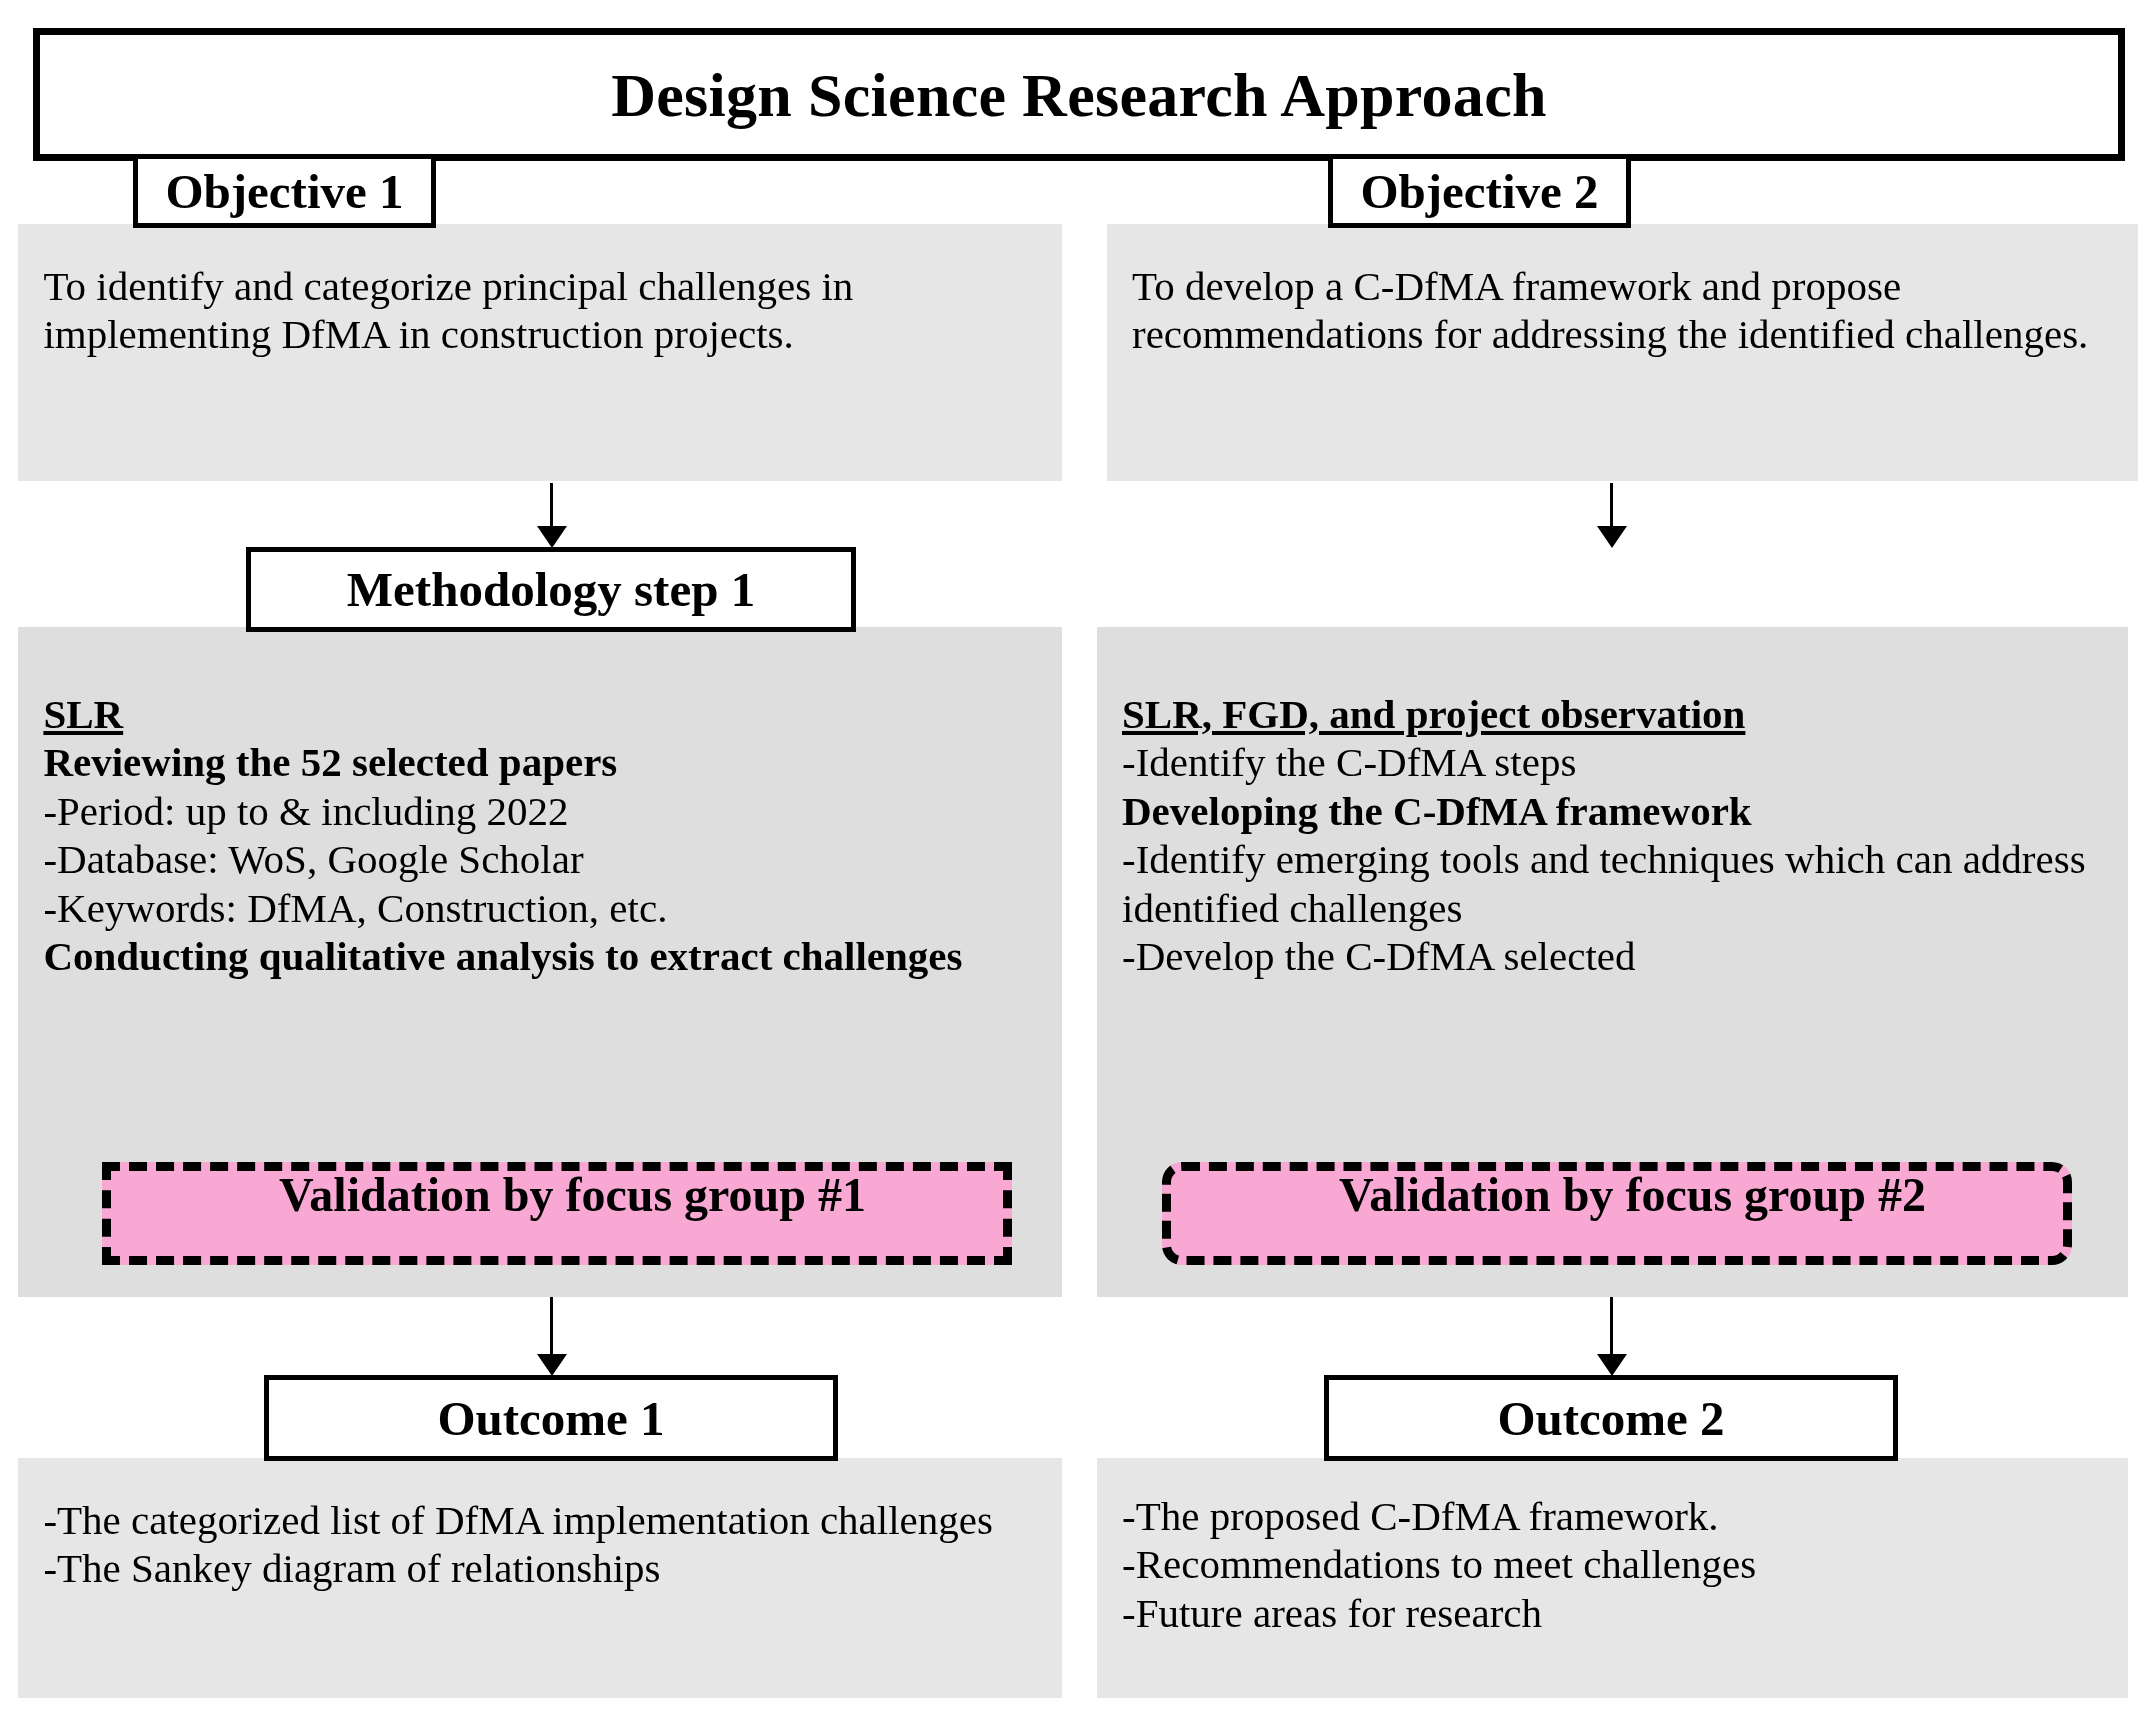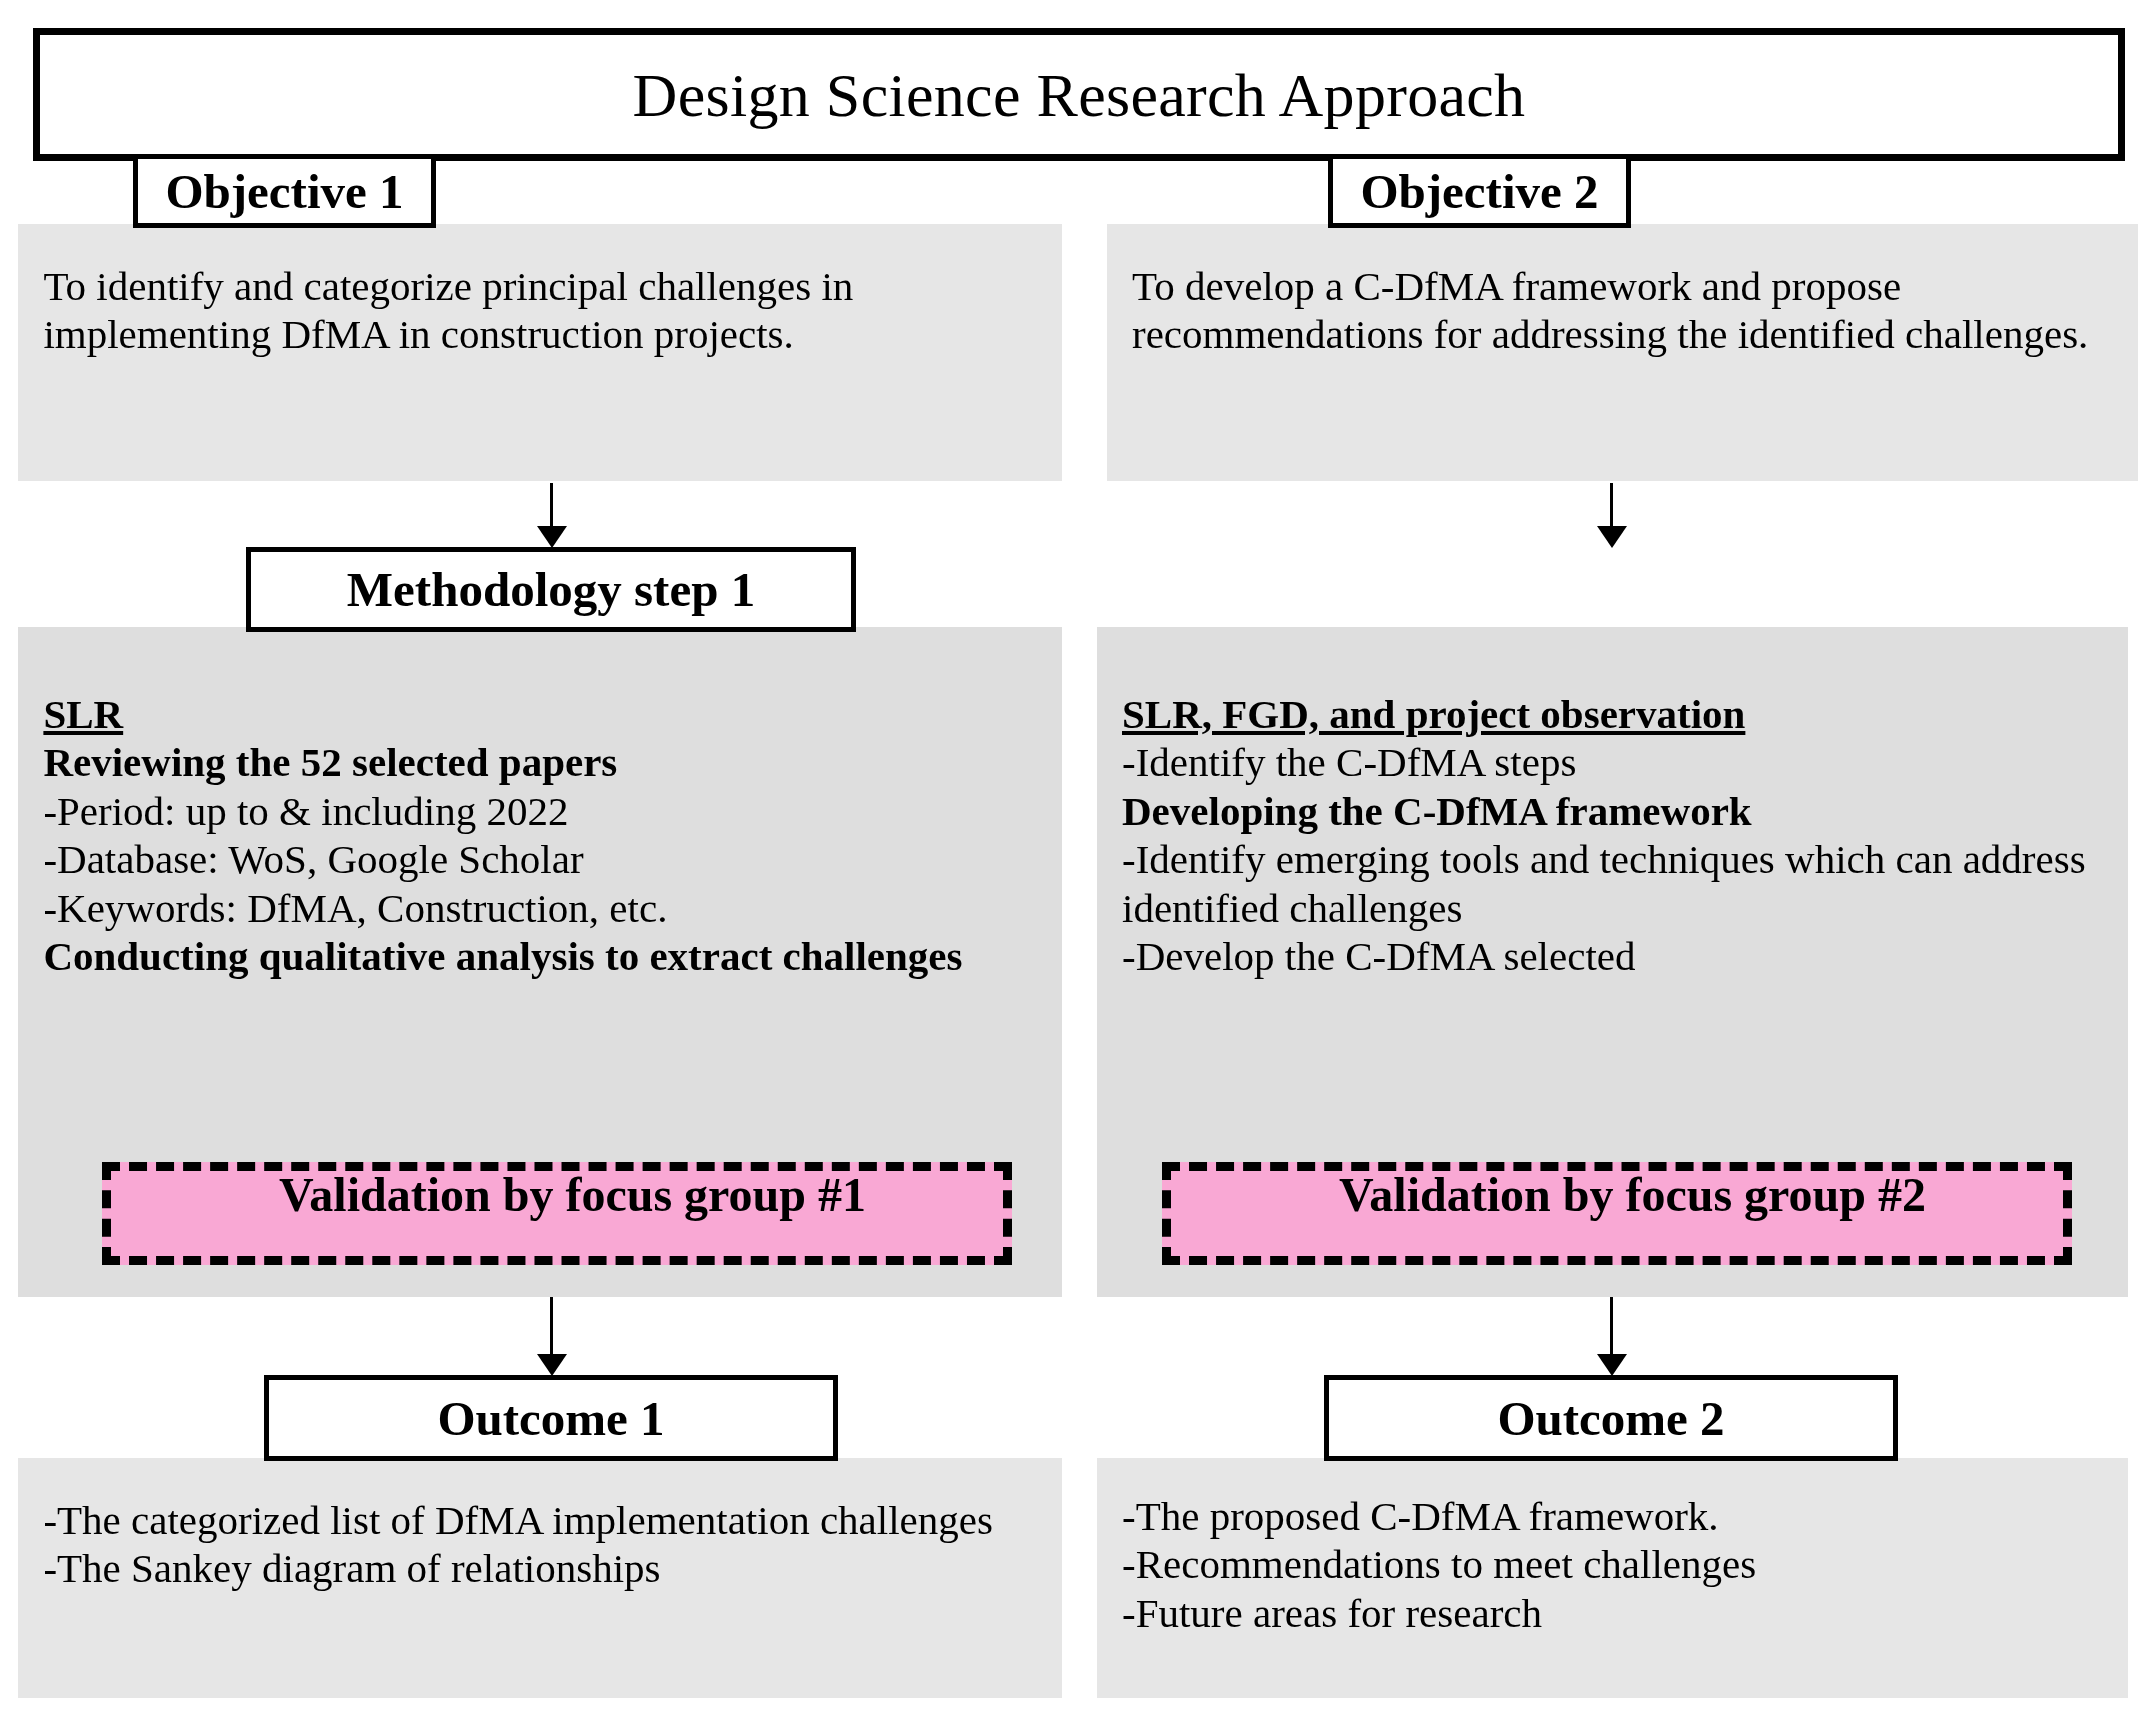--- a/index.html
+++ b/index.html
@@ -5,21 +5,21 @@
   html,body{margin:0;padding:0;background:#ffffff;}
   body{width:2151px;height:1725px;font-family:"Liberation Serif",serif;color:#000;}
   #canvas{position:relative;width:2151px;height:1725px;background:#fff;overflow:hidden;}
 
   
   .title-box{
     position:absolute;left:33px;top:28px;width:2092px;height:133px;
     border:7.5px solid #000;background:#fff;box-sizing:border-box;
     display:flex;align-items:center;justify-content:center;
   }
-  .title-text{font-size:62px;font-weight:normal;letter-spacing:0.3px;line-height:1;}
+  .title-text{font-size:62px;font-weight:bold;letter-spacing:0.3px;line-height:1;}
 
   
   .col{position:absolute;top:0;height:1725px;}
   .col-left{left:0;width:1080px;}
   .col-right{left:1080px;width:1071px;}
 
   
   .hdr-box{
     position:absolute;background:#fff;border:5.7px solid #000;box-sizing:border-box;
     display:flex;align-items:center;justify-content:center;z-index:5;
@@ -123,21 +123,21 @@
     <div class="panel" style="left:17px;top:627px;width:1031px;height:670px;">
       <div class="panel-inner" style="padding:63px 25px 0 25px;">
         <p class="line u">SLR, FGD, and project observation</p>
         <p class="line">-Identify the C-DfMA steps</p>
         <p class="line b">Developing the C-DfMA framework</p>
         <p class="line">-Identify emerging tools and techniques which can address identified challenges</p>
         <p class="line">-Develop the C-DfMA selected</p>
       </div>
     </div>
 
-    <div class="dashed-box" style="left:82px;top:1162px;width:910px;height:103px;">
+    <div class="dashed-box" style="left:82px;top:1162px;width:910px;height:103px;border-radius:20px;">
       <span class="dashed-text">Validation by focus group #2</span>
     </div>
 
     <div class="arrow" style="left:530px;top:1297px;height:59px;"></div>
 
     <div class="hdr-box" style="left:244px;top:1375px;width:574px;height:86px;">
       <span class="hdr-text">Outcome 2</span>
     </div>
 
     <div class="panel lighter" style="left:17px;top:1458px;width:1031px;height:240px;">

